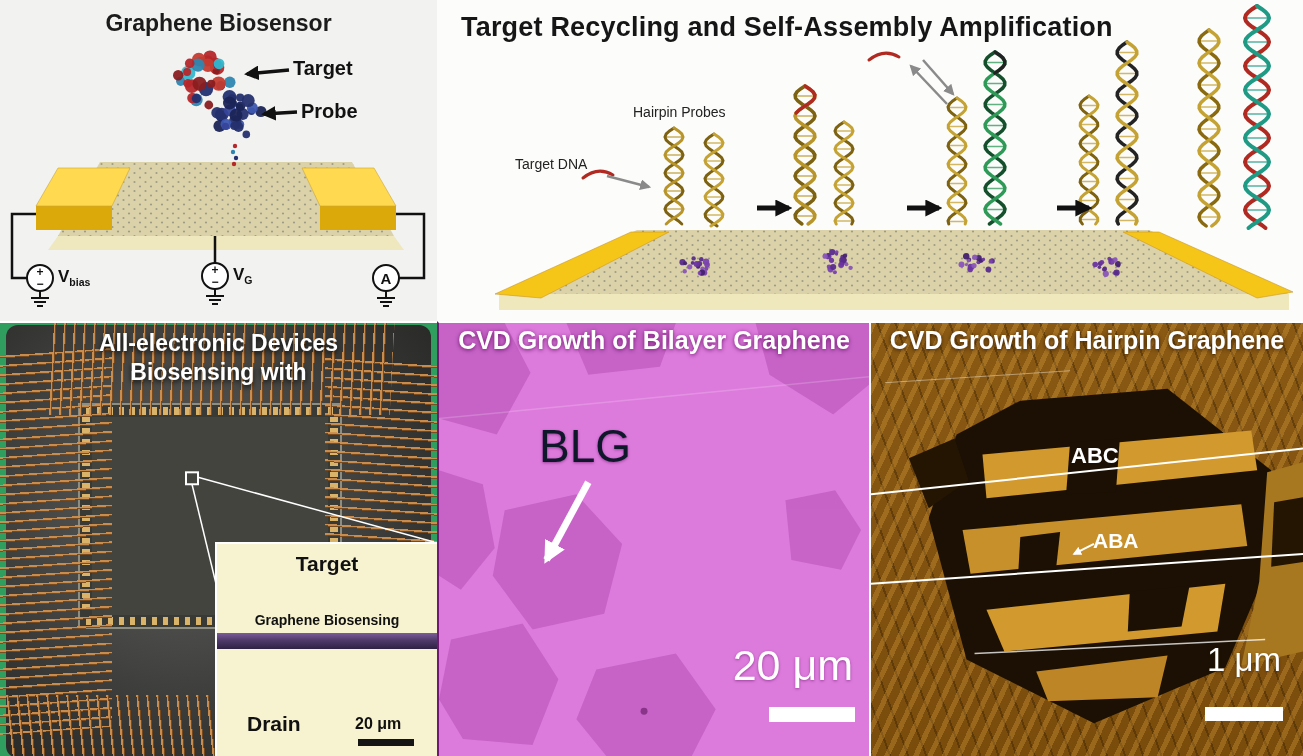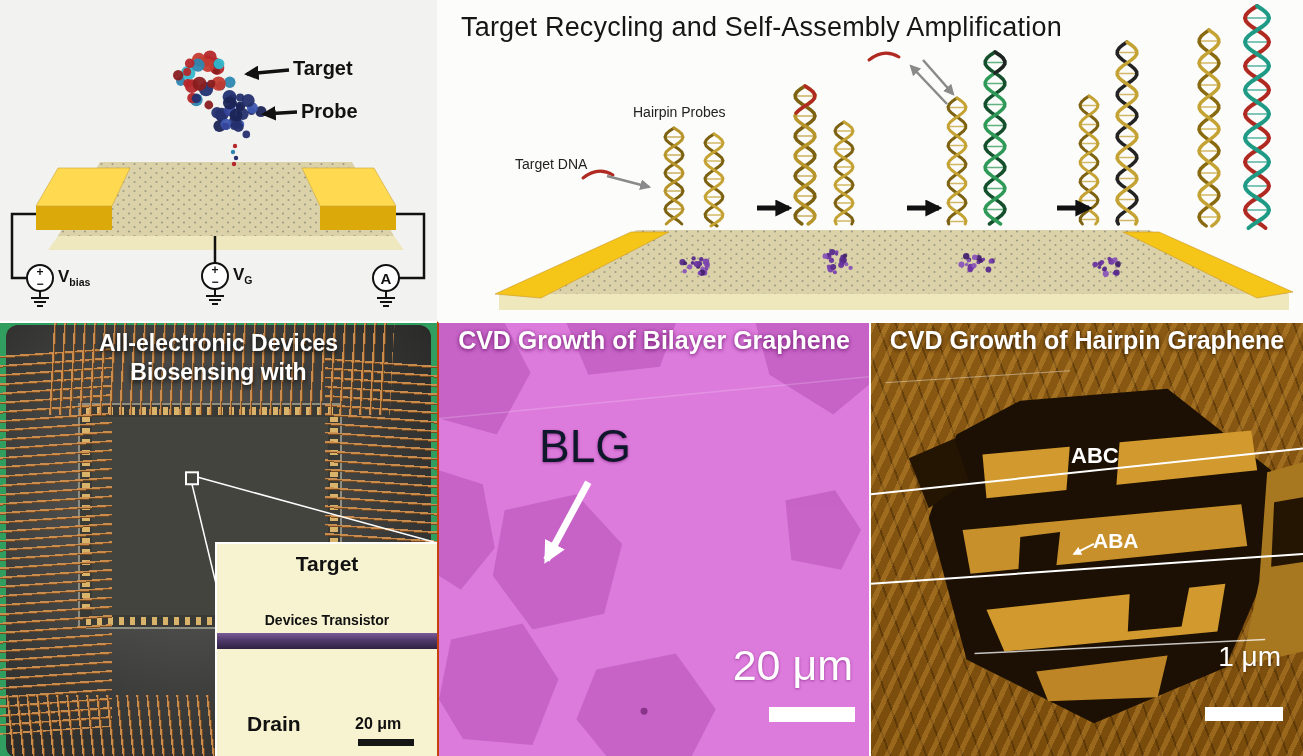--- a/index.html
+++ b/index.html
@@ -3,39 +3,39 @@
 <meta charset="utf-8">
 <style>
   *{box-sizing:border-box;margin:0;padding:0}
   body{background:#ccc}
   .fig{position:relative;width:1303px;height:756px;background:#fff;overflow:hidden;
        font-family:"Liberation Sans",sans-serif}
   .panel{position:absolute;overflow:hidden}
   .p-tl{left:0;top:0;width:437px;height:321px;background:#f2f2f0}
   .p-tr{left:437px;top:0;width:866px;height:321px;background:#fcfcfb}
   .p-bl{left:0;top:321px;width:437px;height:435px;background:#2f9e5e;border-top:2px solid #fff}
-  .p-bm{left:437px;top:321px;width:432px;height:435px;background:#dd7bdd;border-top:2px solid #fff;border-left:2px solid #c2410c}
+  .p-bm{left:437px;top:321px;width:432px;height:435px;background:#dd7bdd;border-top:2px solid #fff;border-left:2px solid #701a75}
   .p-br{left:869px;top:321px;width:434px;height:435px;border-top:2px solid #fff;border-left:2px solid #fff;
         background:
           repeating-linear-gradient(115deg, rgba(226,166,66,.30) 0 5px, rgba(0,0,0,0) 5px 13px),
           repeating-linear-gradient(70deg, rgba(40,22,2,.35) 0 2px, rgba(0,0,0,0) 2px 17px),
           linear-gradient(#8a5a14,#7a4c0c)}
   .fillsvg{position:absolute;inset:0;width:100%;height:100%}
   .lab{position:absolute;white-space:nowrap}
 
   
   .tl-title{left:0;top:10px;width:437px;text-align:center;font-size:23px;font-weight:bold;color:#1b1b1b}
   .bio-lab{font-size:20px;font-weight:bold;color:#111}
   .vlab{font-size:17px;font-weight:bold;color:#111}
   .vlab sub{font-size:10.5px}
   .symtxt{font:700 12px "Liberation Sans",sans-serif;text-anchor:middle;fill:#111}
   .symtxt-big{font:700 15px "Liberation Sans",sans-serif;text-anchor:middle;fill:#111}
 
   
-  .tr-title{left:24px;top:12px;font-size:27px;font-weight:400;color:#161616;letter-spacing:.2px}
+  .tr-title{left:24px;top:12px;font-size:27px;font-weight:700;color:#161616;letter-spacing:.2px}
   .tr-lab{font-size:14px;color:#222}
 
   
   .chip{position:absolute;left:6px;top:2px;width:425px;height:433px;border-radius:12px;
         background:radial-gradient(circle at 42% 42%,#60605e 0%,#474745 40%,#333331 70%,#232321 100%)}
   .die{position:absolute;left:78px;top:80px;width:264px;height:226px;background:#44443f;
        border:2px solid #8d8d82;box-shadow:inset 0 0 0 12px #393935}
   .pads{position:absolute;background:repeating-linear-gradient(to right,#d9b36a 0 5px,rgba(0,0,0,0) 5px 11px)}
   .pads-v{background:repeating-linear-gradient(to bottom,#d9b36a 0 5px,rgba(0,0,0,0) 5px 11px)}
   .pads-top{left:86px;top:84px;width:248px;height:8px}
@@ -66,21 +66,21 @@
             text-shadow:0 1px 4px rgba(90,0,90,.85)}
   .blg-label{left:100px;top:96px;font-size:46px;font-weight:400;color:#0f172a;text-shadow:0 1px 3px rgba(90,0,90,.5)}
   .bm-scale-text{right:16px;top:318px;font-size:43px;color:#fff;text-shadow:0 1px 3px rgba(90,0,90,.5)}
   .bm-scale-bar{position:absolute;right:14px;top:384px;width:86px;height:15px;background:#fff}
 
   
   .br-title{left:0;top:3px;width:100%;text-align:center;font-size:25px;font-weight:bold;color:#fff;
             text-shadow:0 1px 4px rgba(50,25,0,.9)}
   .abc-label{left:200px;top:120px;font-size:22px;font-weight:bold;color:#fff}
   .aba-label{left:222px;top:206px;font-size:21px;font-weight:bold;color:#fff}
-  .br-scale-text{right:22px;top:318px;font-size:28px;color:#fff;text-shadow:0 1px 3px rgba(50,25,0,.6)}
+  .br-scale-text{right:22px;top:318px;font-size:33px;color:#fff;text-shadow:0 1px 3px rgba(50,25,0,.6)}
   .br-scale-bar{position:absolute;right:20px;top:384px;width:78px;height:14px;background:#fff}
 </style>
 </head>
 <body>
 
 <div class="fig">
 
   <div class="panel p-tl">
     <svg id="svg-biosensor" class="fillsvg" viewBox="0 0 437 321" preserveAspectRatio="none">
       <defs>
@@ -182,20 +182,21 @@
             <circle cx="235" cy="146" r="2.2" fill="#b5272b"></circle>
             <circle cx="233" cy="152" r="2.2" fill="#2e86b0"></circle>
             <circle cx="236" cy="158" r="2.2" fill="#25306e"></circle>
             <circle cx="234" cy="164" r="2.2" fill="#b5272b"></circle>
           </g>
         </g>
 
       <line x1="289" y1="70" x2="247" y2="74" stroke="#111" stroke-width="3.5" marker-end="url(#mblk1)"></line>
       <line x1="297" y1="112" x2="264" y2="114" stroke="#111" stroke-width="3.5" marker-end="url(#mblk1)"></line>
     </svg>
+    <div class="lab tl-title">Graphene Biosensor</div>
     <div class="lab bio-lab" style="left:293px;top:57px">Target</div>
     <div class="lab bio-lab" style="left:301px;top:100px">Probe</div>
     <div class="lab vlab" style="left:58px;top:267px"><span>V</span><sub>bias</sub></div>
     <div class="lab vlab" style="left:233px;top:265px"><span>V</span><sub>G</sub></div>
   </div>
 
   <div class="panel p-tr">
     <svg id="svg-amp" class="fillsvg" viewBox="0 0 866 321" preserveAspectRatio="none">
       <defs>
         <pattern id="gdots2" patternUnits="userSpaceOnUse" width="11" height="9">
@@ -382,21 +383,21 @@
       <div>All-electronic Devices</div>
       <div>Biosensing with</div>
     </div>
     <svg class="fillsvg" viewBox="0 0 437 435" preserveAspectRatio="none">
       <rect x="186" y="150" width="12" height="12" fill="none" stroke="#fff" stroke-width="2"></rect>
       <line x1="198" y1="155" x2="434" y2="220" stroke="#fff" stroke-width="1.5"></line>
       <line x1="192" y1="162" x2="216" y2="262" stroke="#fff" stroke-width="1.5"></line>
     </svg>
     <div class="inset">
       <div class="inset-source">Target</div>
-      <div class="inset-gt">Devices Transistor</div>
+      <div class="inset-gt">Graphene Biosensing</div>
       <div class="inset-band"></div>
       <div class="inset-drain">Drain</div>
       <div class="inset-scale-text">20 μm</div>
       <div class="inset-scale-bar"></div>
     </div>
   </div>
 
   <div class="panel p-bm">
     <svg class="fillsvg" viewBox="0 0 432 435" preserveAspectRatio="none">
       <defs>

